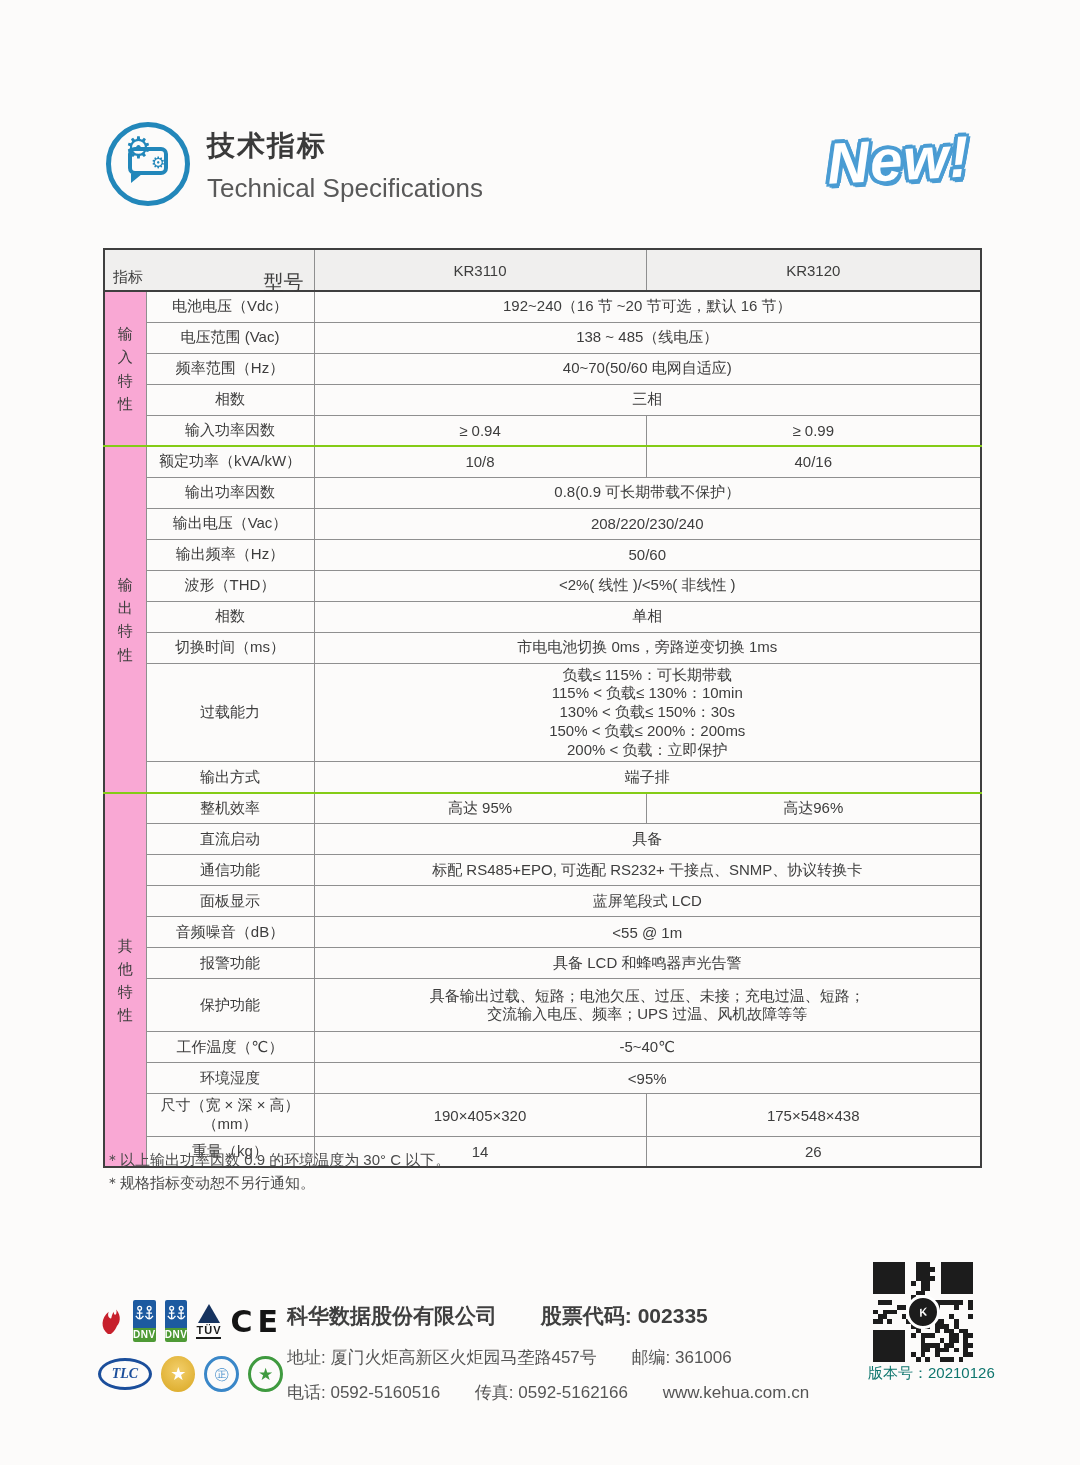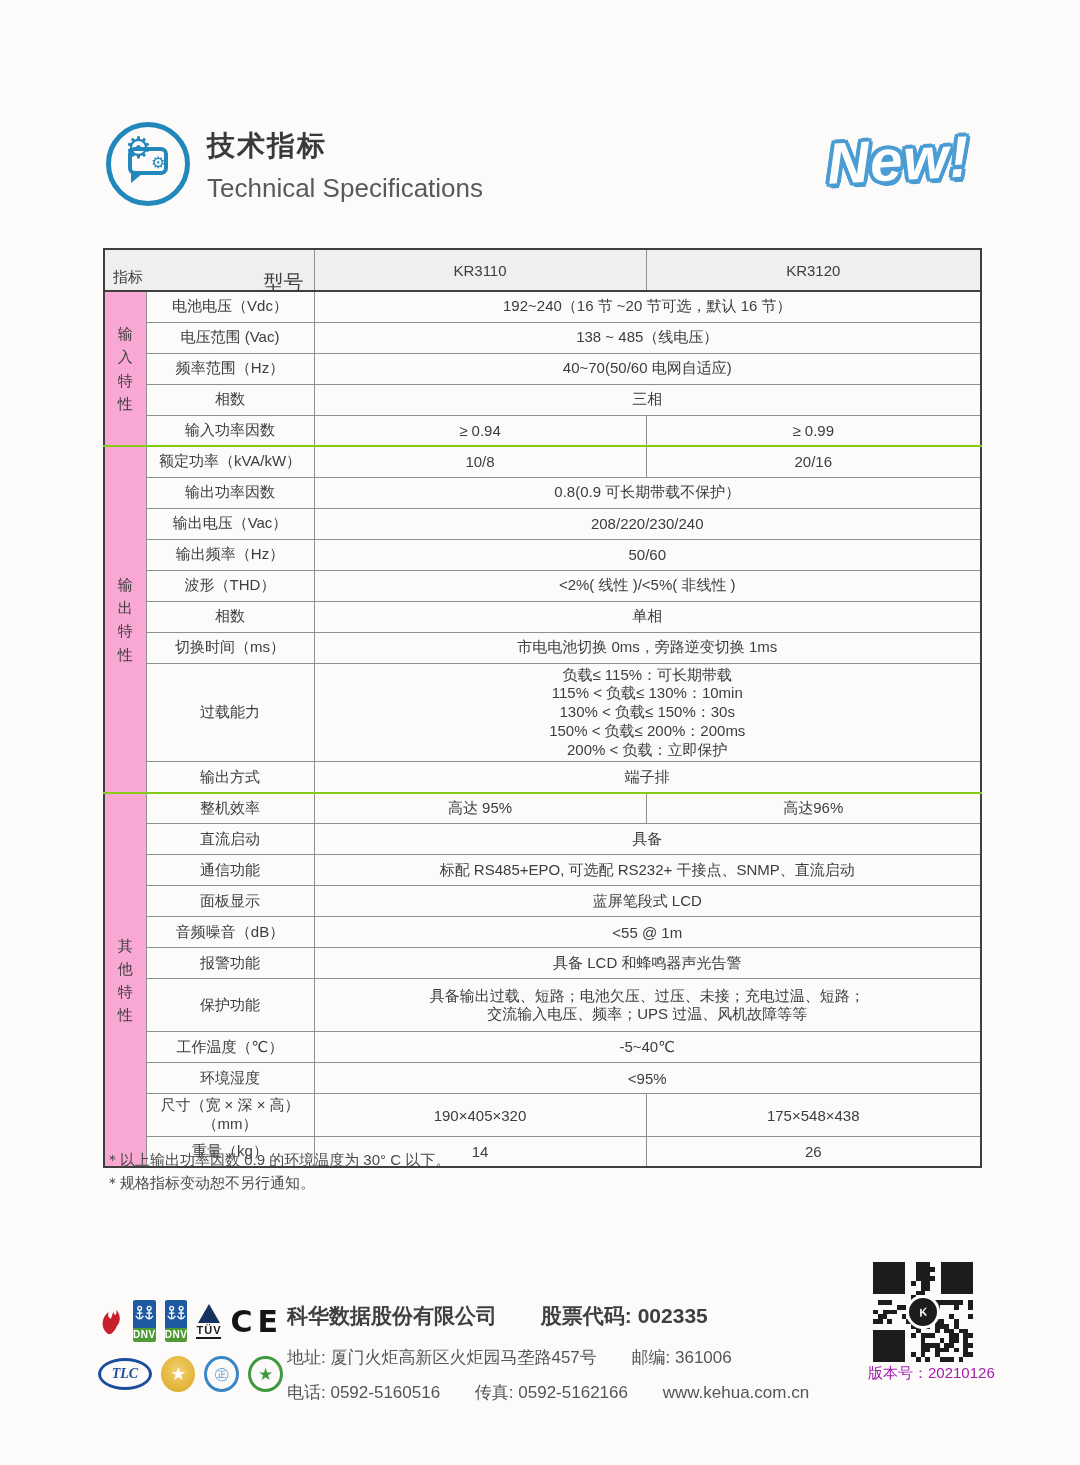--- a/index.html
+++ b/index.html
@@ -66,21 +66,21 @@
   .company .c-line .sp{margin-left:30px;}
 
   .qr{position:absolute;left:873px;top:1262px;width:100px;height:100px;display:grid;
       grid-template-rows:repeat(21,1fr);grid-template-columns:repeat(21,1fr);}
   .qr>div{background:#1c1c1c;}
   .finder{position:absolute;width:32px;height:32px;border:5px solid #1c1c1c;box-sizing:border-box;background:#fff;}
   .finder::after{content:"";position:absolute;inset:4px;background:#1c1c1c;}
   .f-tl{left:0;top:0;} .f-tr{right:0;top:0;} .f-bl{left:0;bottom:0;}
   .qr-center{position:absolute;left:33px;top:33px;width:34px;height:34px;border-radius:50%;background:#d8262c;border:3px solid #fff;box-sizing:border-box;display:flex;align-items:center;justify-content:center;}
   .qr-center span{color:#fff;font-size:11px;font-style:italic;font-weight:700;transform:rotate(-12deg);}
-  .version{position:absolute;left:868px;top:1364px;font-size:15px;color:#a21caf;}
+  .version{position:absolute;left:868px;top:1364px;font-size:15px;color:#0f766e;}
 </style>
 </head>
 <body>
 
 <div class="page">
 
   <div class="hdr-icon">
     <div class="bubble"></div>
     <div class="tail"></div>
     <div class="gear-big">⚙</div>
@@ -131,21 +131,21 @@
         <tr>
           <td class="label">输入功率因数</td>
           <td>≥ 0.94</td>
           <td>≥ 0.99</td>
         </tr>
 
         <tr class="group-start">
           <td class="group" rowspan="9"><span>输出特性</span></td>
           <td class="label">额定功率（kVA/kW）</td>
           <td>10/8</td>
-          <td>20/16</td>
+          <td>40/16</td>
         </tr>
         <tr>
           <td class="label">输出功率因数</td>
           <td colspan="2">0.8(0.9 可长期带载不保护）</td>
         </tr>
         <tr>
           <td class="label">输出电压（Vac）</td>
           <td colspan="2">208/220/230/240</td>
         </tr>
         <tr>
@@ -182,21 +182,21 @@
           <td class="label">整机效率</td>
           <td>高达 95%</td>
           <td>高达96%</td>
         </tr>
         <tr>
           <td class="label">直流启动</td>
           <td colspan="2">具备</td>
         </tr>
         <tr>
           <td class="label">通信功能</td>
-          <td colspan="2">标配 RS485+EPO, 可选配 RS232+ 干接点、SNMP、直流启动</td>
+          <td colspan="2">标配 RS485+EPO, 可选配 RS232+ 干接点、SNMP、协议转换卡</td>
         </tr>
         <tr>
           <td class="label">面板显示</td>
           <td colspan="2">蓝屏笔段式 LCD</td>
         </tr>
         <tr>
           <td class="label">音频噪音（dB）</td>
           <td colspan="2">&lt;55 @ 1m</td>
         </tr>
         <tr>

